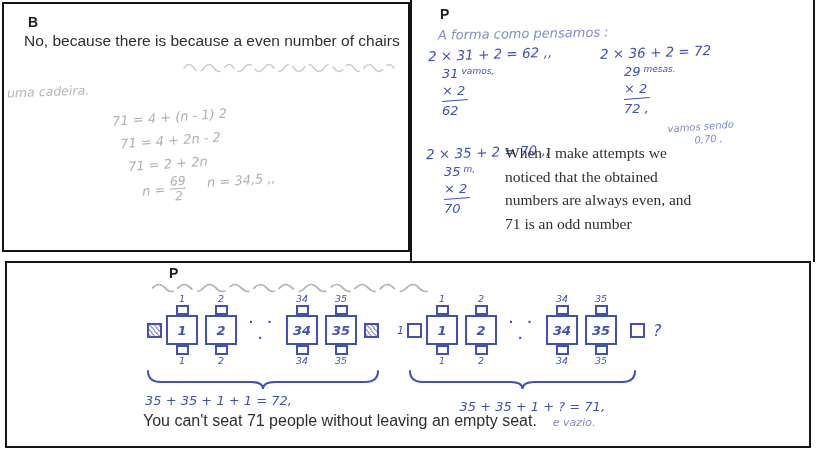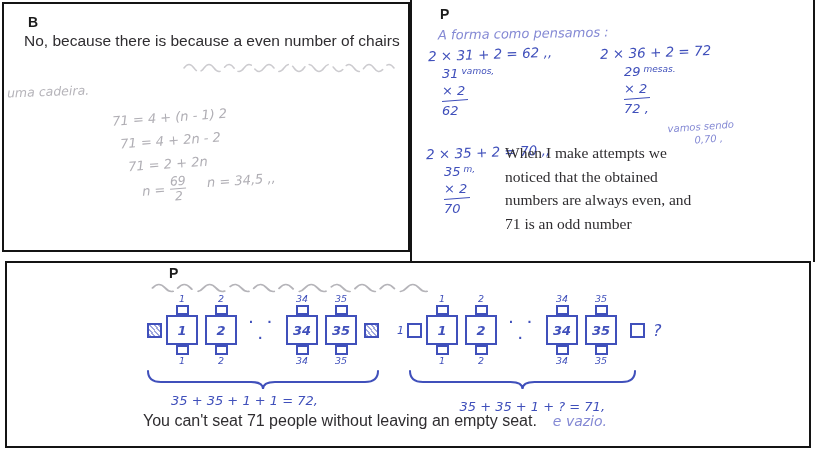--- a/index.html
+++ b/index.html
@@ -55,26 +55,26 @@
   .chair{width:13px;height:10px;border:2px solid var(--ink,#4050bb);}
   .tbox{width:32px;height:30px;border:2px solid var(--ink,#4050bb);display:flex;align-items:center;
         justify-content:center;font-size:13px;font-style:italic;font-weight:bold;
         font-family:"DejaVu Sans",sans-serif;}
   .endchair{width:15px;height:15px;border:2px solid var(--ink,#4050bb);margin:0 2px;flex:none;}
   .endchair.filled{background:repeating-linear-gradient(50deg,rgba(64,80,187,.5) 0 1.5px,transparent 1.5px 3.5px);}
   .ddots{width:42px;text-align:center;font-weight:bold;letter-spacing:5px;font-size:14px;}
   .endlab{font-size:11px;font-style:italic;margin-right:1px;font-family:"DejaVu Sans",sans-serif;}
   .qmark{font-size:16px;font-style:italic;margin-left:6px;font-family:"DejaVu Sans",sans-serif;}
   .bracewrap{margin-top:2px;line-height:0;}
-  .dsum{font-size:13px;font-style:italic;margin-top:2px;margin-left:26px;
+  .dsum{font-size:13px;font-style:italic;margin-top:2px;
         font-family:"DejaVu Sans",sans-serif;white-space:nowrap;}
   .diagram-1 .dsum{margin-top:8px;margin-left:6px;text-align:center;}
   .bottom-typed-row{position:absolute;left:136px;top:149px;display:flex;align-items:baseline;}
   .bottom-typed-row .typed{font-size:16px;}
-  .blue-note{margin-left:16px;font-size:14px;color:var(--ink-light,#8489d4);font-style:italic;
+  .blue-note{margin-left:16px;font-size:11px;color:var(--ink-light,#8489d4);font-style:italic;
              font-family:"DejaVu Sans",sans-serif;}
 </style>
 </head>
 <body>
 
 <div class="canvas">
 
   <section class="panel panel-b">
     <div class="plabel">B</div>
     <div class="typed b-typed">No, because there is because a even number of chairs</div>

